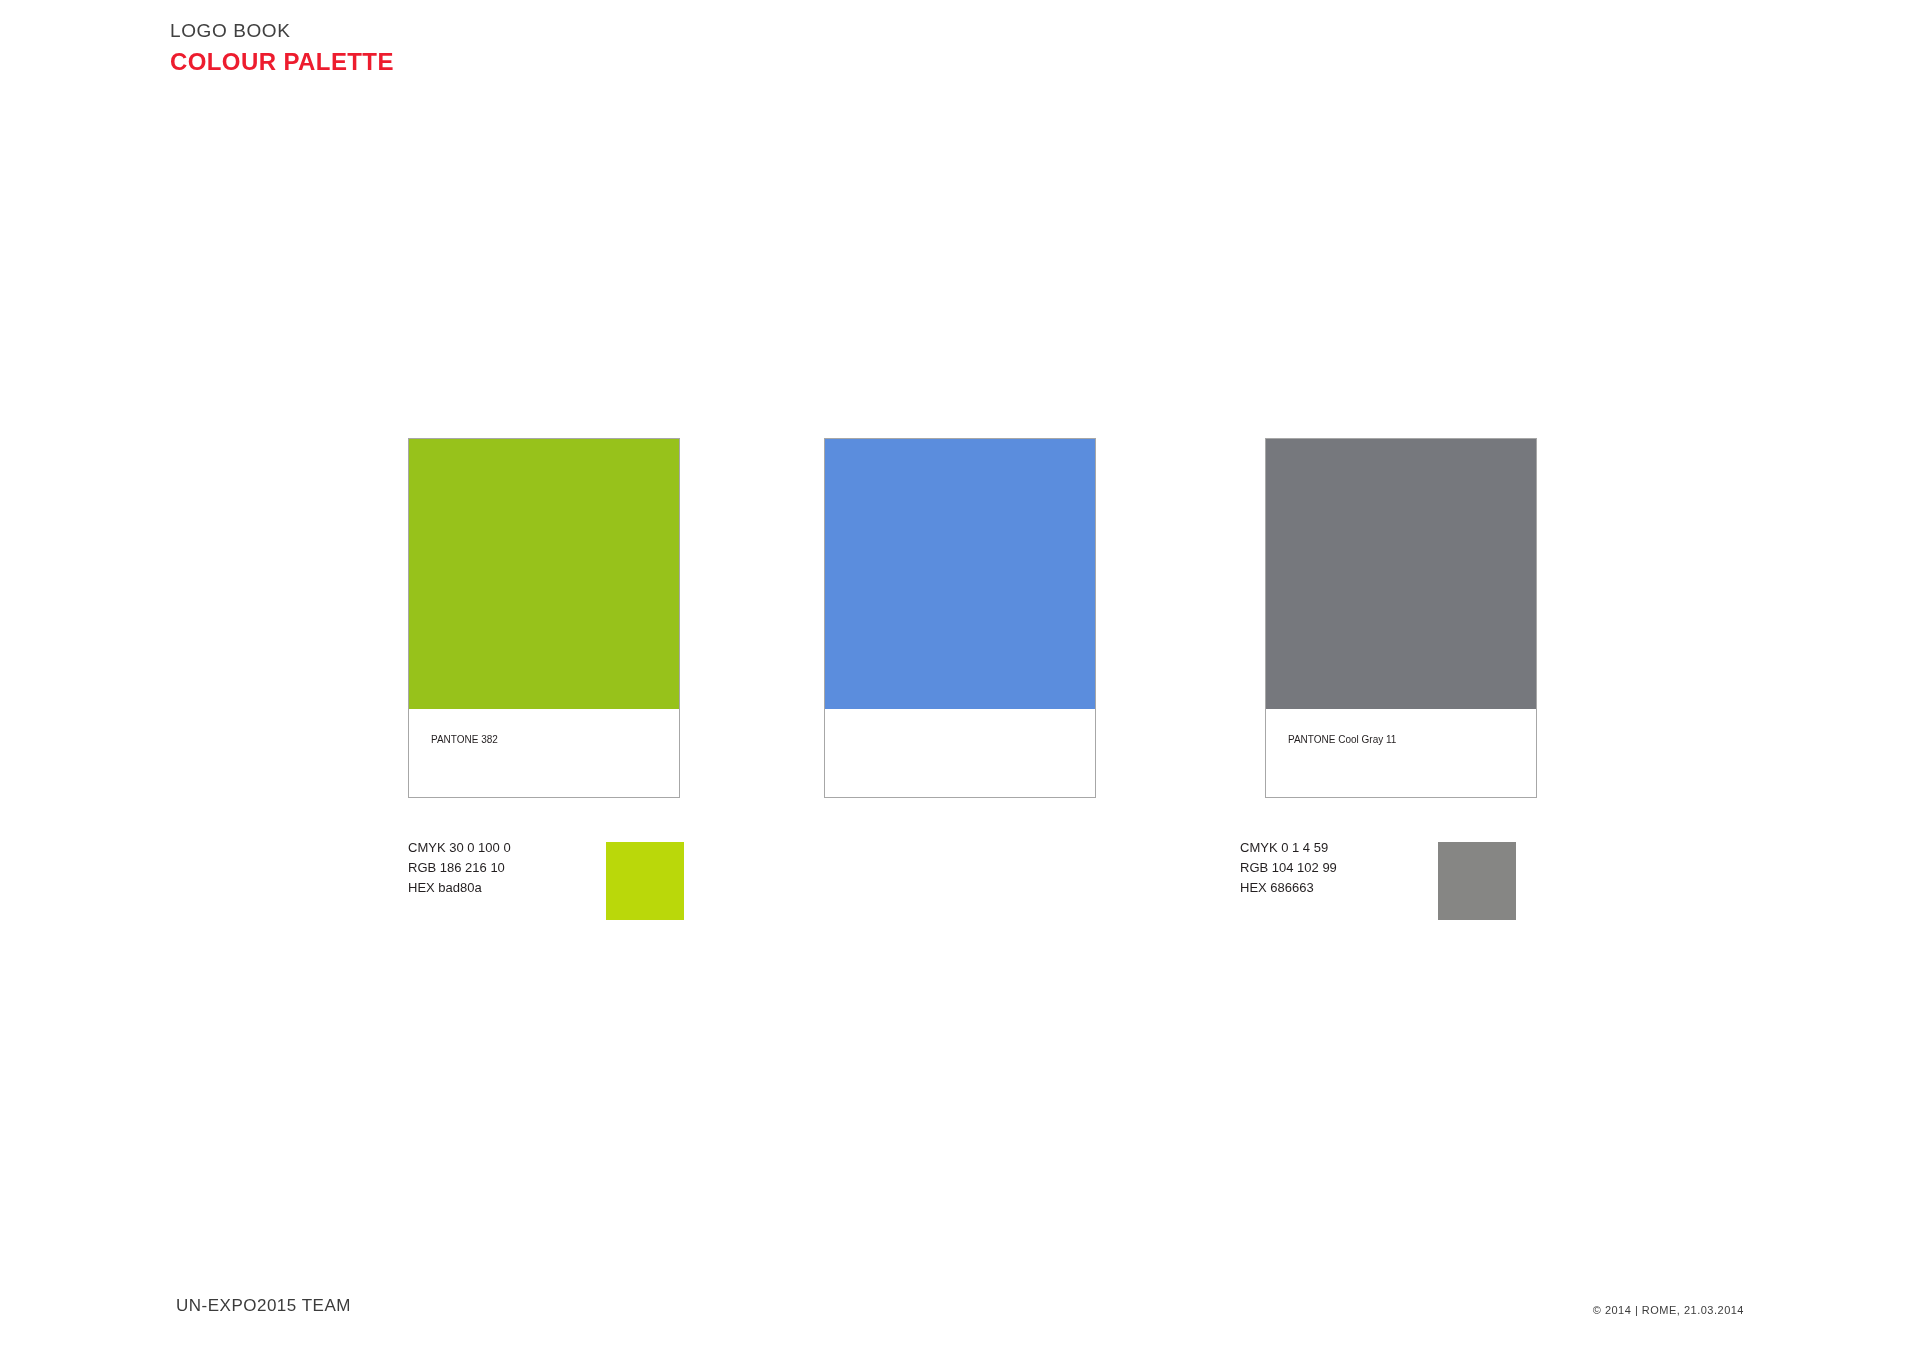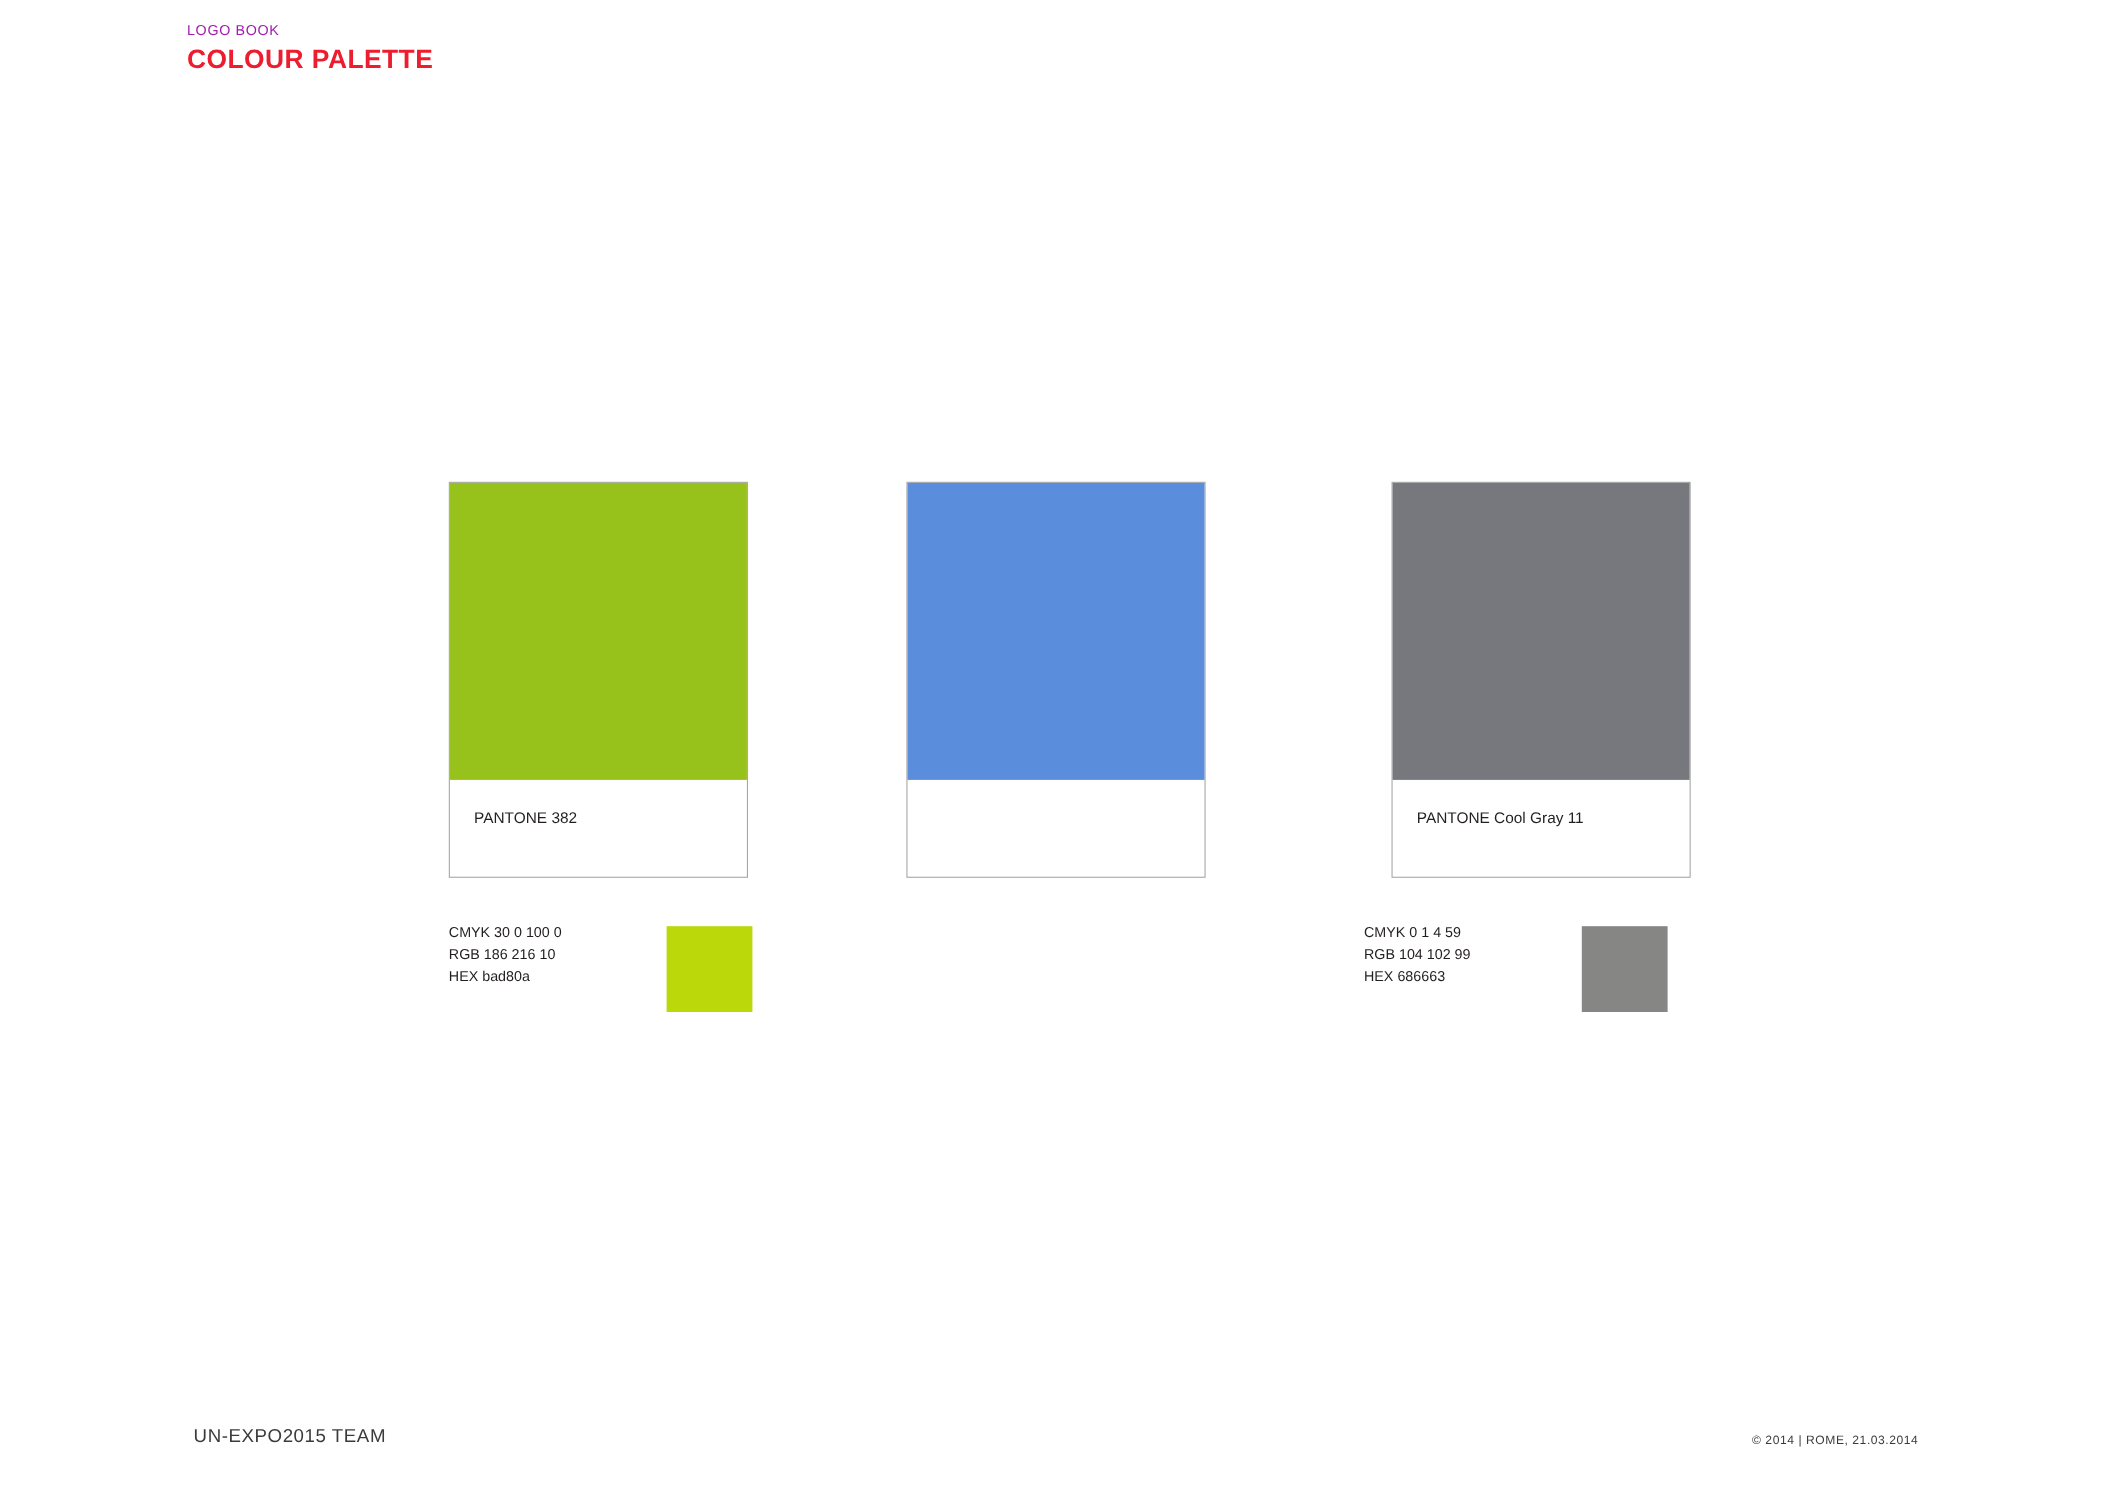--- a/index.html
+++ b/index.html
@@ -16,23 +16,23 @@
     overflow: hidden;
   }
 
   
   .header {
     position: absolute;
     left: 170px;
     top: 20px;
   }
   .eyebrow {
-    font-size: 13px;
+    font-size: 19px;
     letter-spacing: 0.6px;
-    color: #a21caf;
+    color: #404040;
     line-height: 1.2;
     white-space: nowrap;
   }
   .page-title {
     margin-top: 6px;
     font-size: 24px;
     font-weight: bold;
     letter-spacing: 0.4px;
     color: #ed1c2e;
     line-height: 1.1;
@@ -65,21 +65,21 @@
     display: flex;
     flex-direction: column;
   }
   .chip-color {
     height: 270px;
     flex: none;
   }
   .chip-label {
     flex: 1;
     padding: 24px 0 0 22px;
-    font-size: 14px;
+    font-size: 10px;
     line-height: 1.45;
     color: #231f20;
     white-space: pre-line;
   }
 
   
   .spec-row {
     position: absolute;
     top: 400px;
     left: 0;

